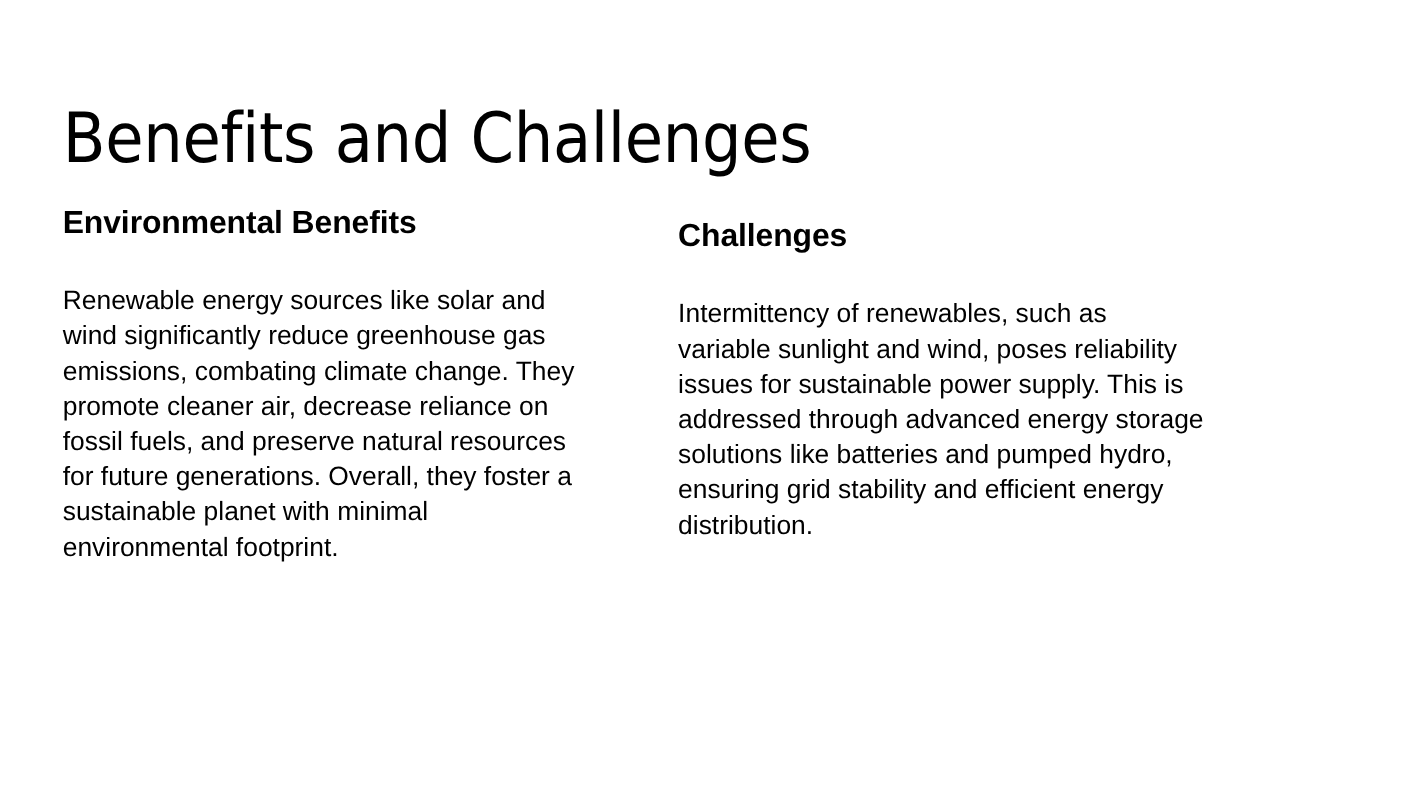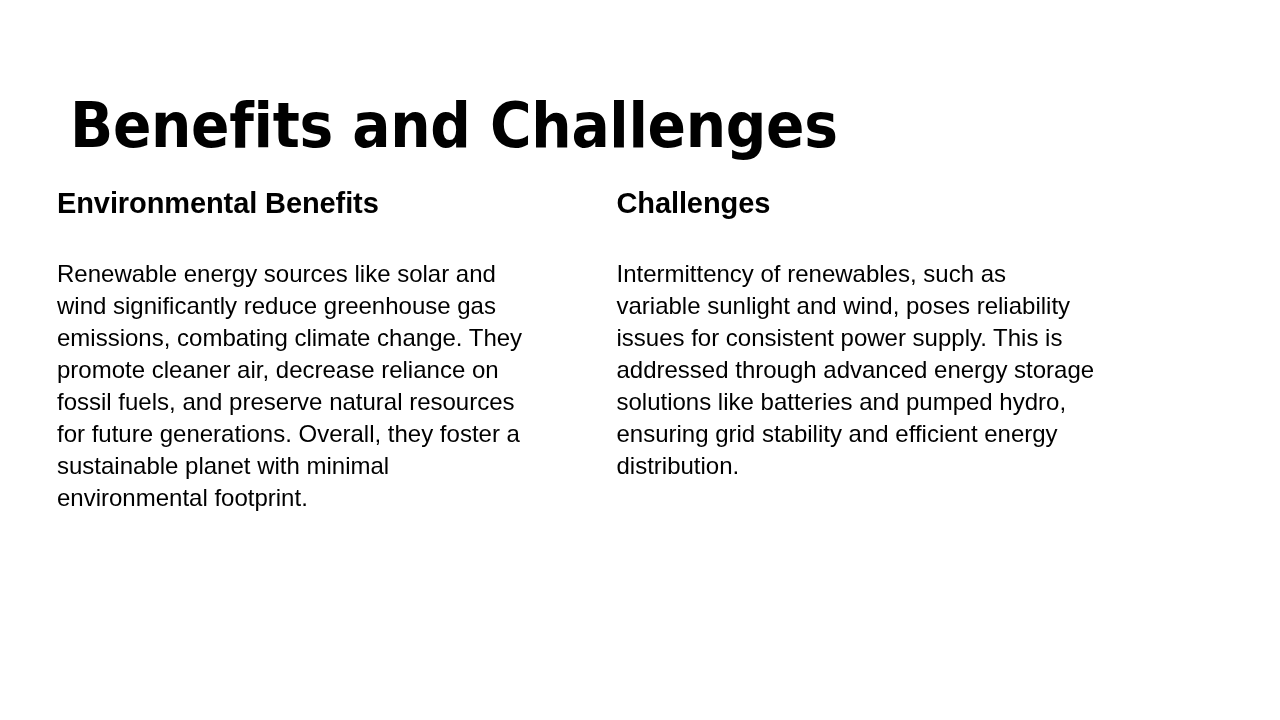--- a/index.html
+++ b/index.html
@@ -23,29 +23,28 @@
     background: #ffffff;
     box-sizing: border-box;
   }
 
   .slide-title {
     position: absolute;
     left: 57px;
     top: 52px;
     width: 1160px;
     font-size: 63px;
-    font-weight: 700;
+    font-weight: 400;
     line-height: 1.0;
     letter-spacing: -0.3px;
     color: #000000;
     font-family: "DejaVu Sans Condensed", "Liberation Sans Narrow",
                  "Liberation Sans", "DejaVu Sans", sans-serif;
     font-stretch: condensed;
     white-space: nowrap;
-    margin-left: 13px;
   }
 
   .columns {
     position: absolute;
     left: 0;
     top: 186px;
     width: 1124px;
     display: flex;
     flex-direction: row;
     align-items: flex-start;
@@ -58,20 +57,21 @@
   .column-left {
     width: 595px;
     padding-left: 57px;
     padding-right: 22px;
   }
 
   .column-right {
     width: 600px;
     padding-left: 57px;
     padding-right: 28px;
+    margin-top: 12px;
   }
 
   .column-heading {
     font-size: 29px;
     font-weight: 700;
     line-height: 1.18;
     margin: 0 0 38px 0;
     color: #000000;
     letter-spacing: -0.1px;
   }
@@ -94,18 +94,18 @@
 
   <div class="columns">
 
     <div class="column column-left">
       <h2 class="column-heading">Environmental Benefits</h2>
       <p class="column-body">Renewable energy sources like solar and wind significantly reduce greenhouse gas emissions, combating climate change. They promote cleaner air, decrease reliance on fossil fuels, and preserve natural resources for future generations. Overall, they foster a sustainable planet with minimal environmental footprint.</p>
     </div>
 
     <div class="column column-right">
       <h2 class="column-heading">Challenges</h2>
-      <p class="column-body">Intermittency of renewables, such as variable sunlight and wind, poses reliability issues for consistent power supply. This is addressed through advanced energy storage solutions like batteries and pumped hydro, ensuring grid stability and efficient energy distribution.</p>
+      <p class="column-body">Intermittency of renewables, such as variable sunlight and wind, poses reliability issues for sustainable power supply. This is addressed through advanced energy storage solutions like batteries and pumped hydro, ensuring grid stability and efficient energy distribution.</p>
     </div>
 
   </div>
 
 </div>
 
 </body></html>

